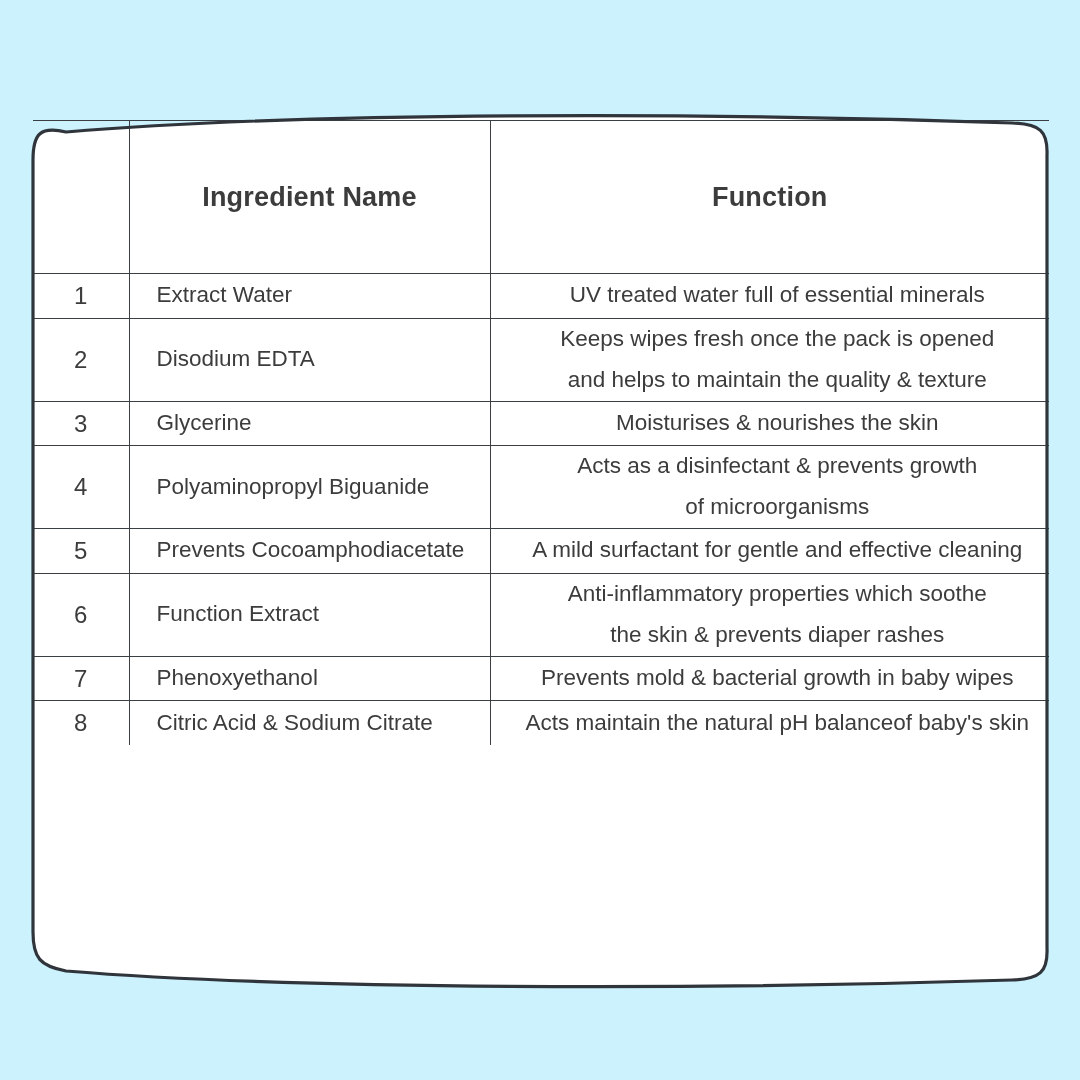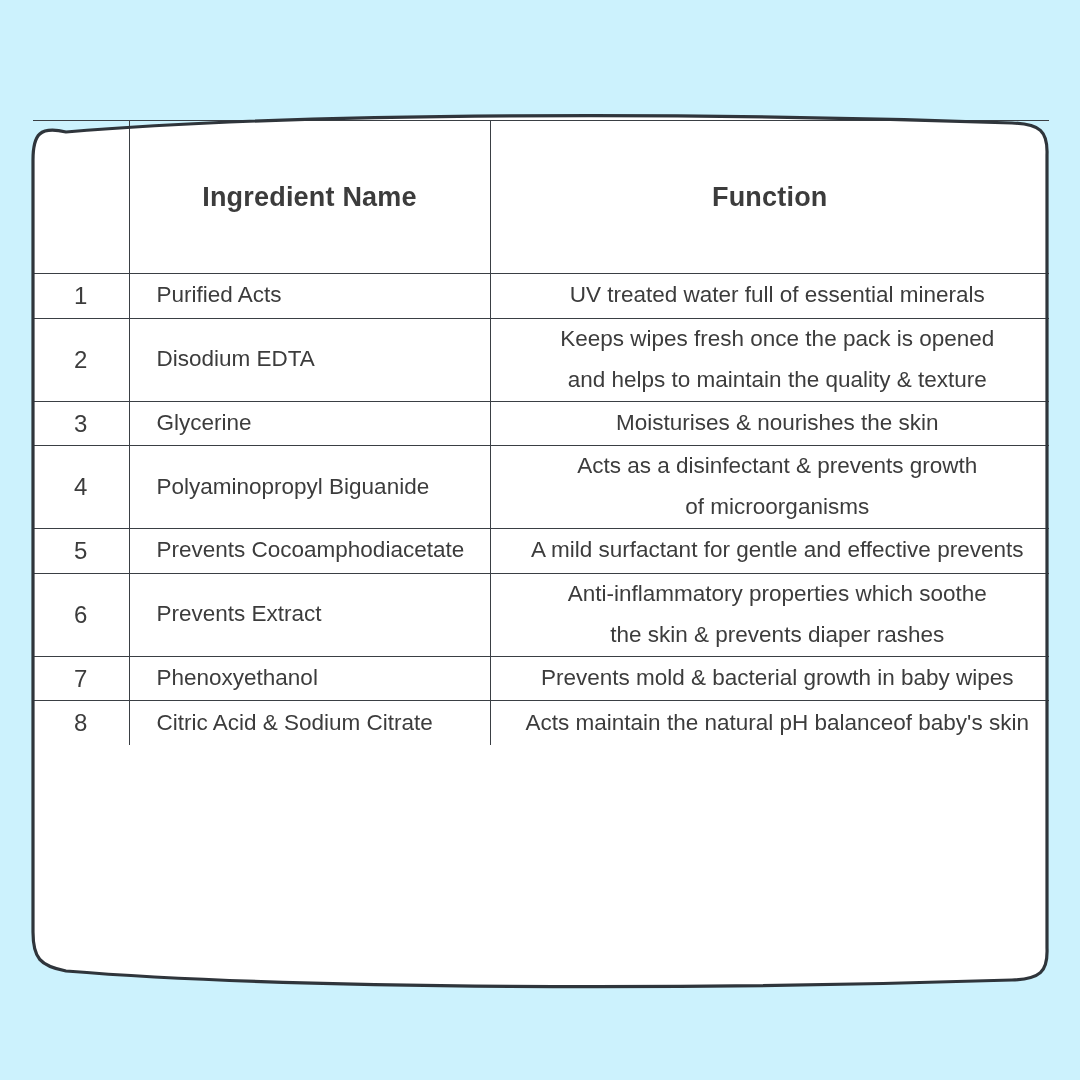--- a/index.html
+++ b/index.html
@@ -140,21 +140,21 @@
       <thead>
         <tr>
           <th class="th-num"></th>
           <th class="th-name">Ingredient Name</th>
           <th class="th-func">Function</th>
         </tr>
       </thead>
       <tbody>
         <tr>
           <td class="cell-num">1</td>
-          <td class="cell-name"><span class="name-text">Purified Acts</span></td>
+          <td class="cell-name"><span class="name-text">Extract Water</span></td>
           <td class="cell-func">
               <span class="func-line">UV treated water full of essential minerals</span>
             </td>
         </tr>
         <tr>
           <td class="cell-num">2</td>
           <td class="cell-name"><span class="name-text">Disodium EDTA</span></td>
           <td class="cell-func">
               <span class="func-line">Keeps wipes fresh once the pack is opened</span>
               <span class="func-line">and helps to maintain the quality &amp; texture</span>
@@ -172,26 +172,26 @@
           <td class="cell-name"><span class="name-text">Polyaminopropyl Biguanide</span></td>
           <td class="cell-func">
               <span class="func-line">Acts as a disinfectant &amp; prevents growth</span>
               <span class="func-line">of microorganisms</span>
             </td>
         </tr>
         <tr>
           <td class="cell-num">5</td>
           <td class="cell-name"><span class="name-text">Prevents Cocoamphodiacetate</span></td>
           <td class="cell-func">
-              <span class="func-line">A mild surfactant for gentle and effective prevents</span>
+              <span class="func-line">A mild surfactant for gentle and effective cleaning</span>
             </td>
         </tr>
         <tr>
           <td class="cell-num">6</td>
-          <td class="cell-name"><span class="name-text">Prevents Extract</span></td>
+          <td class="cell-name"><span class="name-text">Function Extract</span></td>
           <td class="cell-func">
               <span class="func-line">Anti-inflammatory properties which soothe</span>
               <span class="func-line">the skin &amp; prevents diaper rashes</span>
             </td>
         </tr>
         <tr>
           <td class="cell-num">7</td>
           <td class="cell-name"><span class="name-text">Phenoxyethanol</span></td>
           <td class="cell-func">
               <span class="func-line">Prevents mold &amp; bacterial growth in baby wipes</span>

